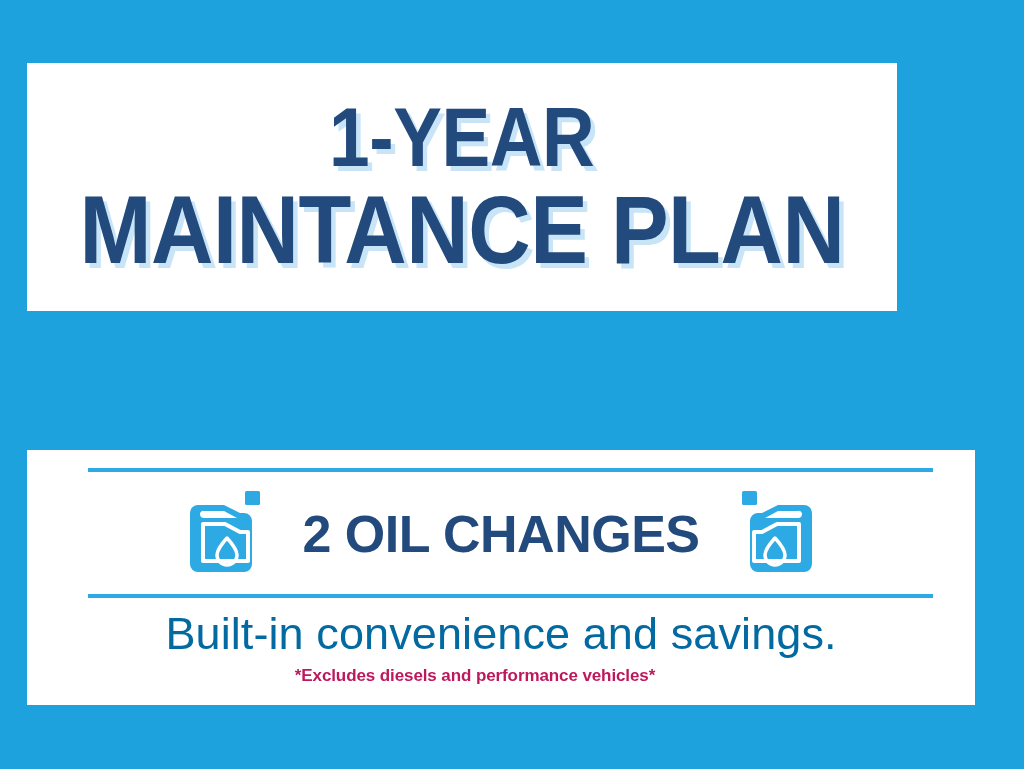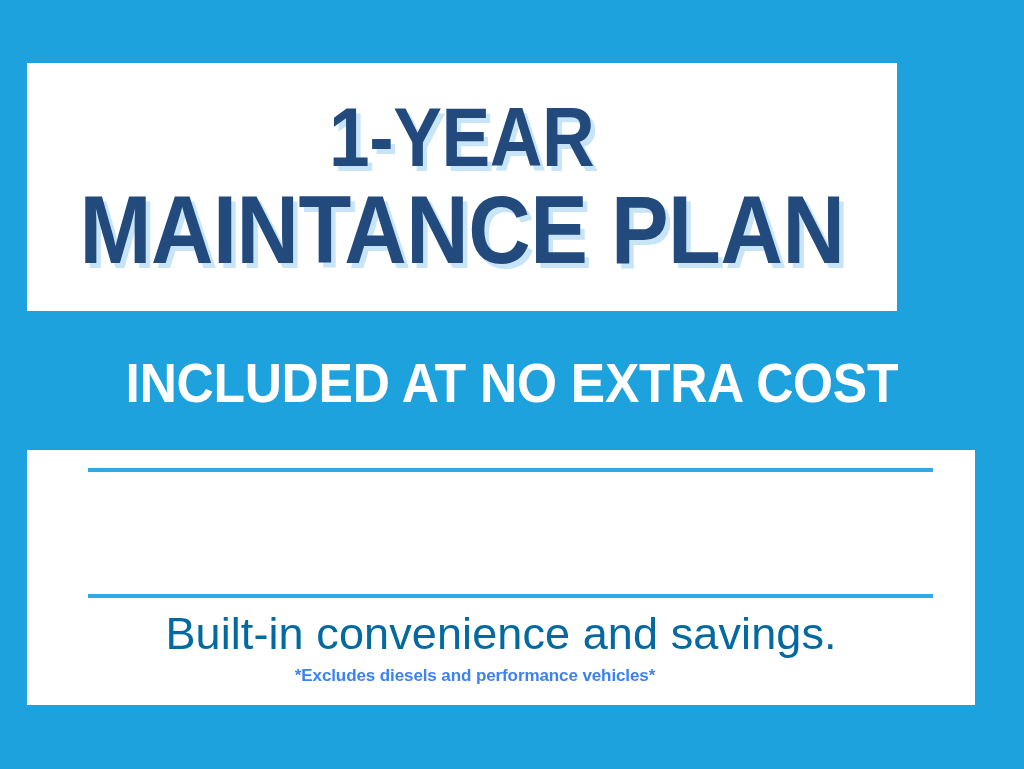--- a/index.html
+++ b/index.html
@@ -146,46 +146,69 @@
     letter-spacing: 0.1px;
     white-space: nowrap;
   }
 
   #fine-print {
     position: absolute;
     left: 0;
     top: 216px;
     width: 896px;
     text-align: center;
-    color: #3b82f6;
+    color: #be185d;
     font-family: "Liberation Sans Narrow", "Liberation Sans", sans-serif;
     font-size: 17px;
     font-weight: bold;
     letter-spacing: -0.1px;
     white-space: nowrap;
   }
 </style>
 </head>
 <body>
 
 <div id="promo-card">
 
   <div id="headline-panel">
     <div class="headline-line" id="headline-line-1">1-YEAR</div>
     <div class="headline-line" id="headline-line-2">MAINTANCE PLAN</div>
   </div>
 
-  <div id="subtitle-band">
-    <div id="subtitle-text">INCLUDED AT NO EXTRA COST</div>
-  </div>
 
   <div id="details-panel">
 
     <div class="divider-rule" id="divider-top"></div>
 
+    <div id="oil-changes-row">
+
+      <svg class="oil-jug-icon" id="oil-jug-left" viewBox="0 0 74 92">
+
+        <rect x="55" y="3" width="15" height="14" rx="1.5" fill="#2daae4"></rect>
+
+        <path d="M8 17 h26 l16 8 h4 a8 8 0 0 1 8 8 v43 a8 8 0 0 1 -8 8 h-46 a8 8 0 0 1 -8 -8 v-51 a8 8 0 0 1 8 -8 z" fill="#2daae4"></path>
+
+        <path d="M14 23 h20 l13 7 -33 0 a4 4 0 0 1 -4 -4 v0 a3 3 0 0 1 4 -3 z" fill="#ffffff"></path>
+
+        <path d="M13 36 h22 l15 8 h8 v29 h-45 z" fill="none" stroke="#ffffff" stroke-width="4" stroke-linejoin="round"></path>
+
+        <path d="M37 50 c0 0 -10 11 -10 17 a10 10 0 0 0 20 0 c0 -6 -10 -17 -10 -17 z" fill="none" stroke="#ffffff" stroke-width="3.5" stroke-linejoin="round"></path>
+      </svg>
+
+      <div id="oil-changes-label">2 OIL CHANGES</div>
+
+      <svg class="oil-jug-icon" id="oil-jug-right" viewBox="0 0 74 92">
+        <rect x="55" y="3" width="15" height="14" rx="1.5" fill="#2daae4"></rect>
+        <path d="M8 17 h26 l16 8 h4 a8 8 0 0 1 8 8 v43 a8 8 0 0 1 -8 8 h-46 a8 8 0 0 1 -8 -8 v-51 a8 8 0 0 1 8 -8 z" fill="#2daae4"></path>
+        <path d="M14 23 h20 l13 7 -33 0 a4 4 0 0 1 -4 -4 v0 a3 3 0 0 1 4 -3 z" fill="#ffffff"></path>
+        <path d="M13 36 h22 l15 8 h8 v29 h-45 z" fill="none" stroke="#ffffff" stroke-width="4" stroke-linejoin="round"></path>
+        <path d="M37 50 c0 0 -10 11 -10 17 a10 10 0 0 0 20 0 c0 -6 -10 -17 -10 -17 z" fill="none" stroke="#ffffff" stroke-width="3.5" stroke-linejoin="round"></path>
+      </svg>
+
+    </div>
 
     <div class="divider-rule" id="divider-bottom"></div>
 
     <div id="tagline">Built-in convenience and savings.</div>
 
     <div id="fine-print">*Excludes diesels and performance vehicles*</div>
 
   </div>
 </div>
 

